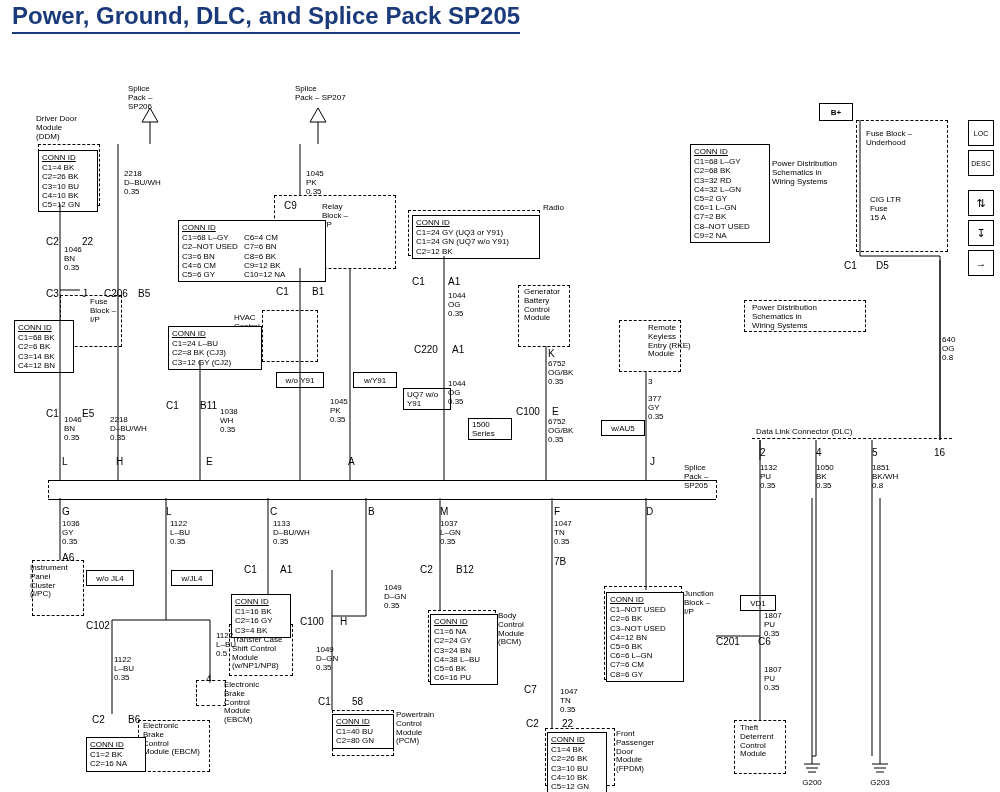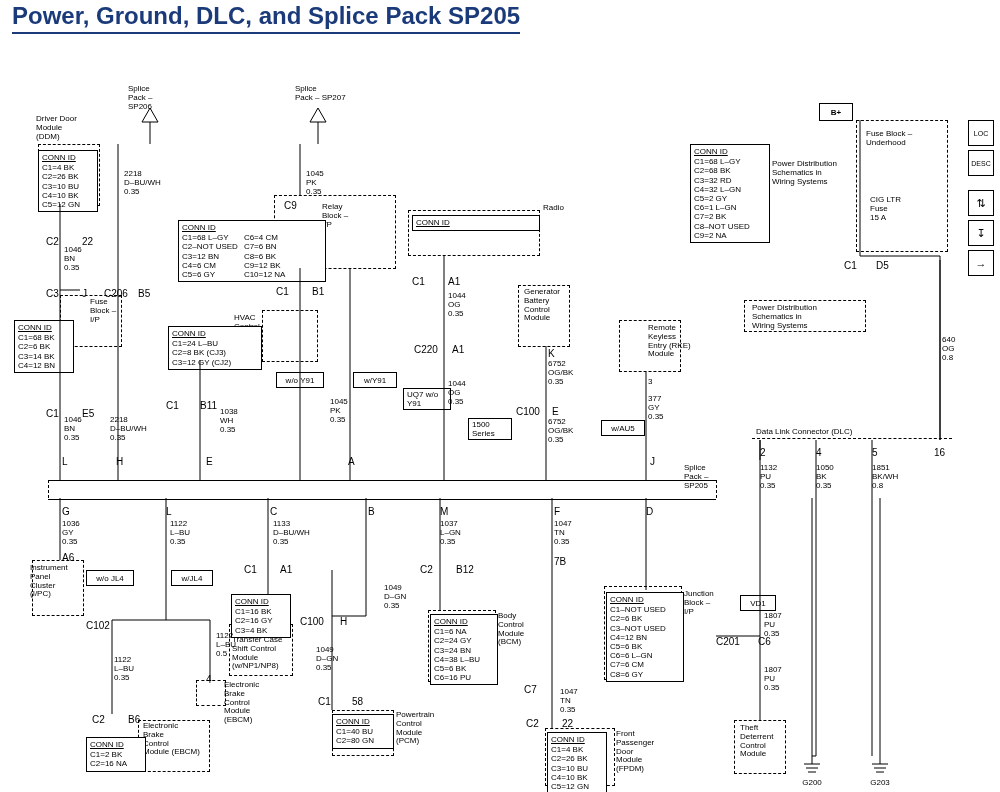--- a/index.html
+++ b/index.html
@@ -161,34 +161,34 @@
 <div class="sbox" style="left:86px; top:570px;width:40px;height:12px">w/o JL4</div>
 <div class="sbox" style="left:171px;top:570px;width:34px;height:12px">w/JL4</div>
 <div class="sbox" style="left:740px;top:595px;width:28px;height:12px">VD1</div>
 
 <div class="connid" style="left:38px; top:150px;width:52px"><span class="hdr">CONN ID</span><span><div>C1=4 BK</div><div>C2=26 BK</div><div>C3=10 BU</div><div>C4=10 BK</div><div>C5=12 GN</div></span></div>
 <div class="connid" style="left:14px; top:320px;width:52px"><span class="hdr">CONN ID</span><span><div>C1=68 BK</div><div>C2=6 BK</div><div>C3=14 BK</div><div>C4=12 BN</div></span></div>
 <div class="connid" style="left:178px;top:220px;width:140px"><span class="hdr">CONN ID</span><span><div style="display:flex;gap:6px">
           <div>
             <div>C1=68 L–GY</div>
             <div>C2–NOT USED</div>
-            <div>C3=12 BN</div>
+            <div>C3=6 BN</div>
             <div>C4=6 CM</div>
             <div>C5=6 GY</div>
           </div>
           <div>
             <div>C6=4 CM</div>
             <div>C7=6 BN</div>
             <div>C8=6 BK</div>
             <div>C9=12 BK</div>
             <div>C10=12 NA</div>
           </div>
         </div></span></div>
 <div class="connid" style="left:168px;top:326px;width:86px"><span class="hdr">CONN ID</span><span><div>C1=24 L–BU</div><div>C2=8 BK (CJ3)</div><div>C3=12 GY (CJ2)</div></span></div>
-<div class="connid" style="left:412px;top:215px;width:120px"><span class="hdr">CONN ID</span></div>
+<div class="connid" style="left:412px;top:215px;width:120px"><span class="hdr">CONN ID</span><span><div>C1=24 GY (UQ3 or Y91)</div><div>C1=24 GN (UQ7 w/o Y91)</div><div>C2=12 BK</div></span></div>
 <div class="connid" style="left:690px;top:144px;width:72px"><span class="hdr">CONN ID</span><span><div>C1=68 L–GY</div><div>C2=68 BK</div><div>C3=32 RD</div><div>C4=32 L–GN</div><div>C5=2 GY</div><div>C6=1 L–GN</div><div>C7=2 BK</div><div>C8–NOT USED</div><div>C9=2 NA</div></span></div>
 <div class="connid" style="left:231px;top:594px;width:52px"><span class="hdr">CONN ID</span><span><div>C1=16 BK</div><div>C2=16 GY</div><div>C3=4 BK</div></span></div>
 <div class="connid" style="left:86px; top:737px;width:52px"><span class="hdr">CONN ID</span><span><div>C1=2 BK</div><div>C2=16 NA</div></span></div>
 <div class="connid" style="left:332px;top:714px;width:54px"><span class="hdr">CONN ID</span><span><div>C1=40 BU</div><div>C2=80 GN</div></span></div>
 <div class="connid" style="left:430px;top:614px;width:60px"><span class="hdr">CONN ID</span><span><div>C1=6 NA</div><div>C2=24 GY</div><div>C3=24 BN</div><div>C4=38 L–BU</div><div>C5=6 BK</div><div>C6=16 PU</div></span></div>
 <div class="connid" style="left:606px;top:592px;width:70px"><span class="hdr">CONN ID</span><span><div>C1–NOT USED</div><div>C2=6 BK</div><div>C3–NOT USED</div><div>C4=12 BN</div><div>C5=6 BK</div><div>C6=6 L–GN</div><div>C7=6 CM</div><div>C8=6 GY</div></span></div>
 <div class="connid" style="left:547px;top:732px;width:52px"><span class="hdr">CONN ID</span><span><div>C1=4 BK</div><div>C2=26 BK</div><div>C3=10 BU</div><div>C4=10 BK</div><div>C5=12 GN</div></span></div>
 
 <div class="lbl" style="left:64px; top:246px">1046
 BN

